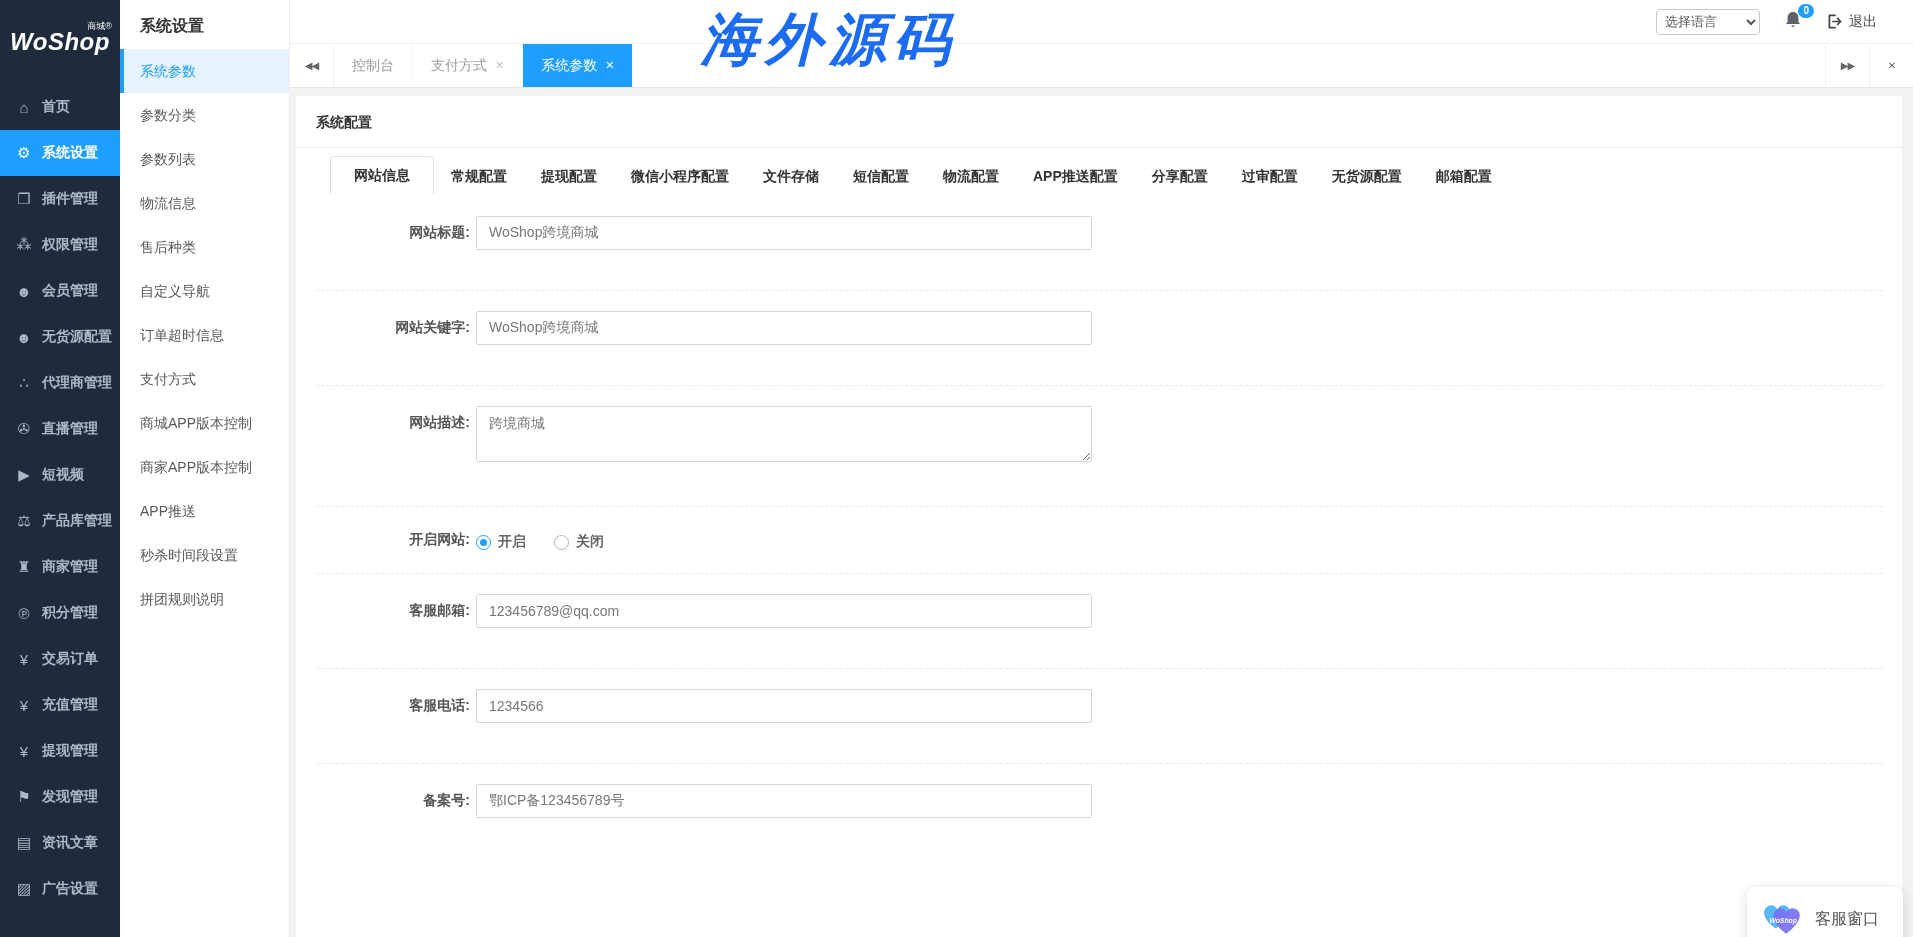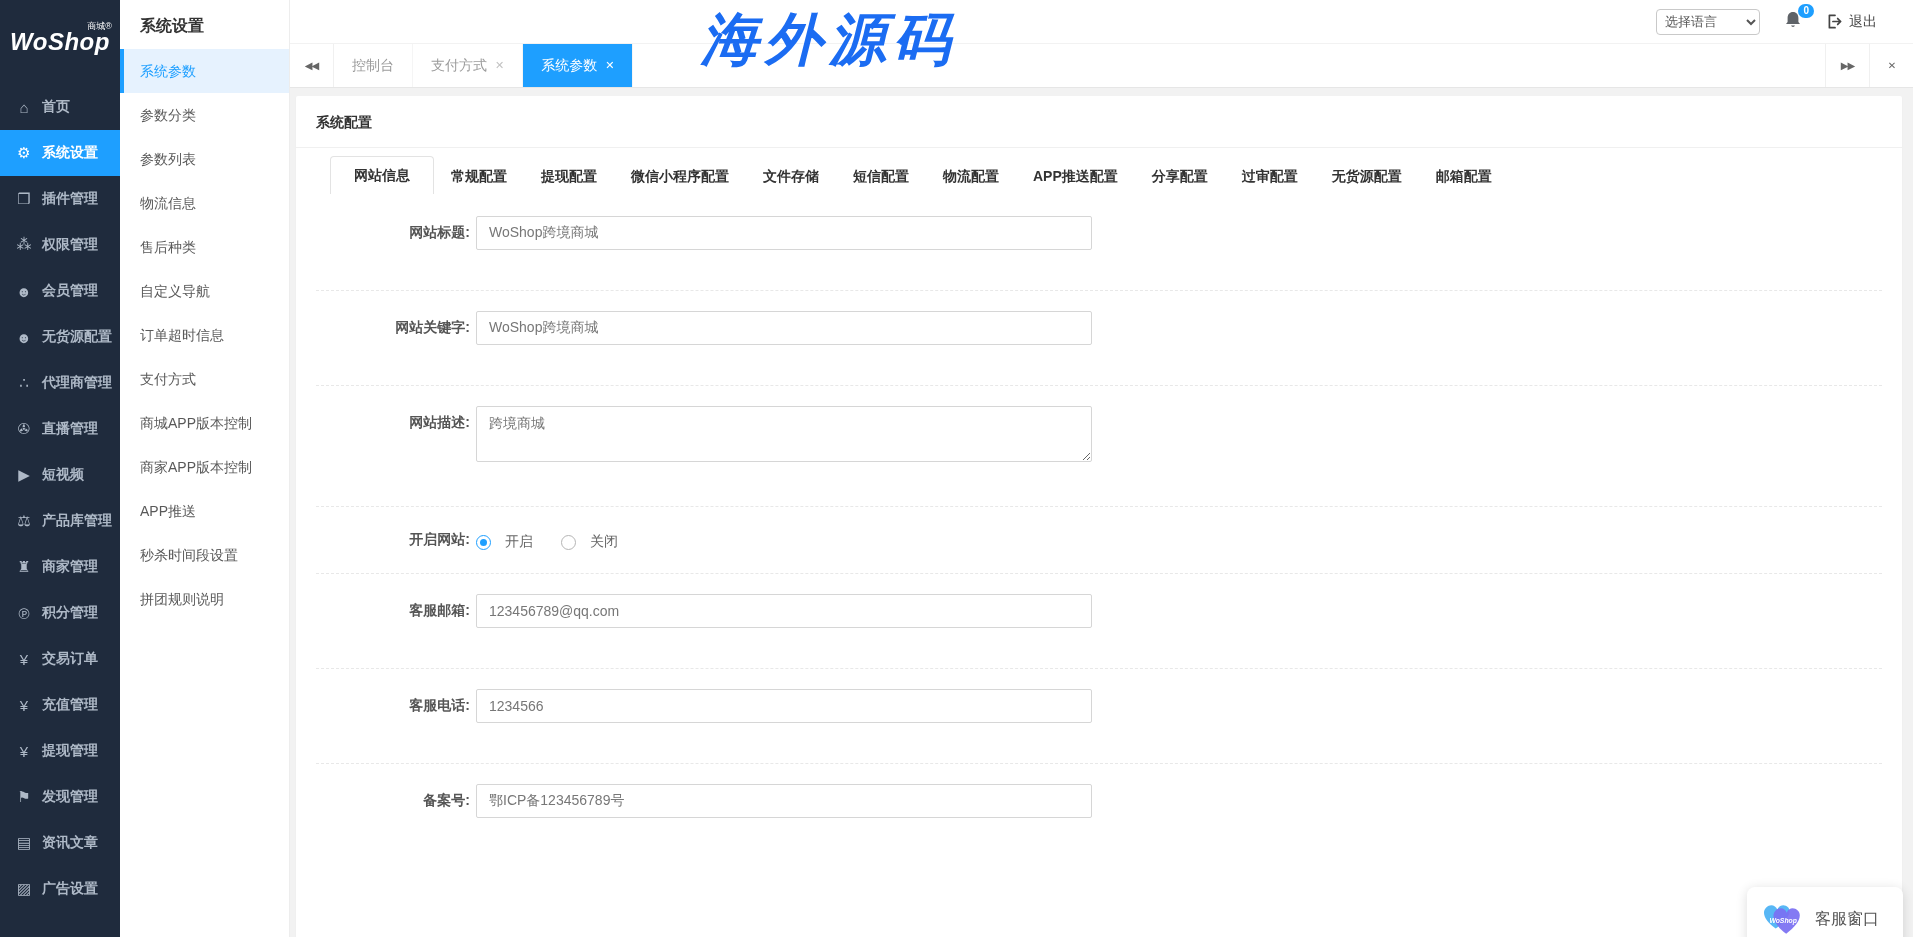--- a/index.html
+++ b/index.html
@@ -65,21 +65,21 @@
   .form-row.first{padding-top:22px;}
   .form-row.radio-row{padding:24px 0 22px;}
   .f-label{width:154px;text-align:right;font-size:14px;font-weight:700;color:#555;
            padding-top:8px;flex:none;}
   .f-ctl{margin-left:6px;}
   .f-input{width:616px;height:34px;border:1px solid #d6d6d6;border-radius:2px;padding:0 12px;
            font-size:14px;color:#777;font-family:"Liberation Sans","DejaVu Sans",sans-serif;background:#fff;}
   .f-textarea{width:616px;height:56px;border:1px solid #d6d6d6;border-radius:2px;padding:8px 12px;
               font-size:14px;color:#777;font-family:"Liberation Sans","DejaVu Sans",sans-serif;resize:vertical;}
   .radios{display:flex;align-items:center;gap:28px;padding-top:2px;}
-  .radio-opt{display:flex;align-items:center;gap:14px;font-size:14px;color:#666;cursor:pointer;}
+  .radio-opt{display:flex;align-items:center;gap:7px;font-size:14px;color:#666;cursor:pointer;font-weight:bold;}
   .rdot{width:15px;height:15px;border-radius:50%;border:1px solid #b5b5b5;background:#fff;position:relative;flex:none;}
   .rdot.on{border-color:#1E9FFF;}
   .rdot.on::after{content:"";position:absolute;left:3px;top:3px;width:7px;height:7px;border-radius:50%;background:#1E9FFF;}
 
   
   .watermark{position:absolute;left:672px;top:2px;z-index:60;font-size:57px;font-weight:800;
              font-style:italic;color:#1b6cf2;letter-spacing:7px;pointer-events:none;
              font-family:"DejaVu Serif","Liberation Serif",serif;margin-left:29px;}
 
   

